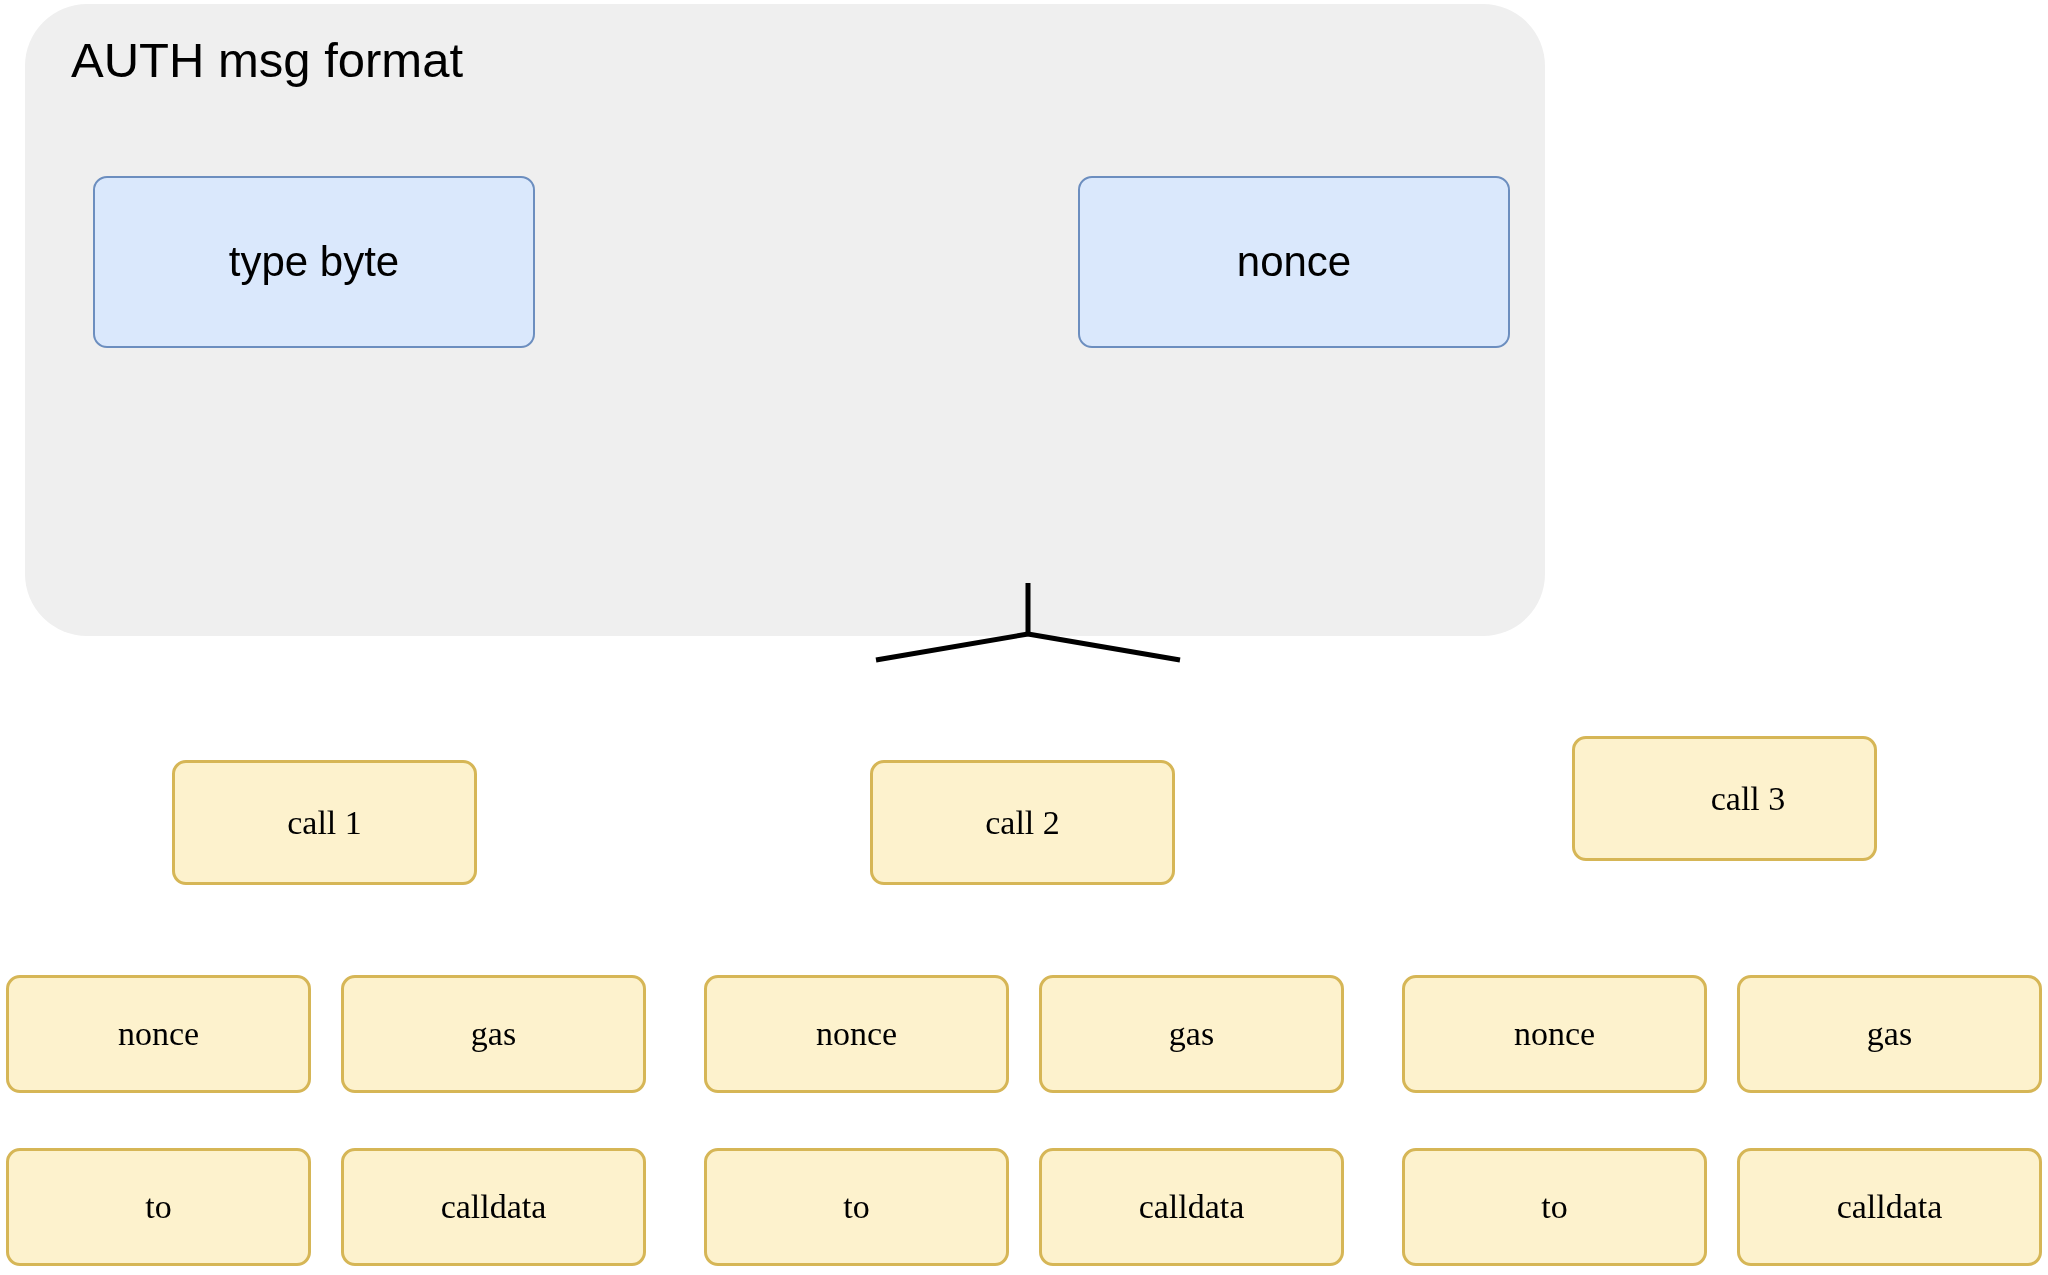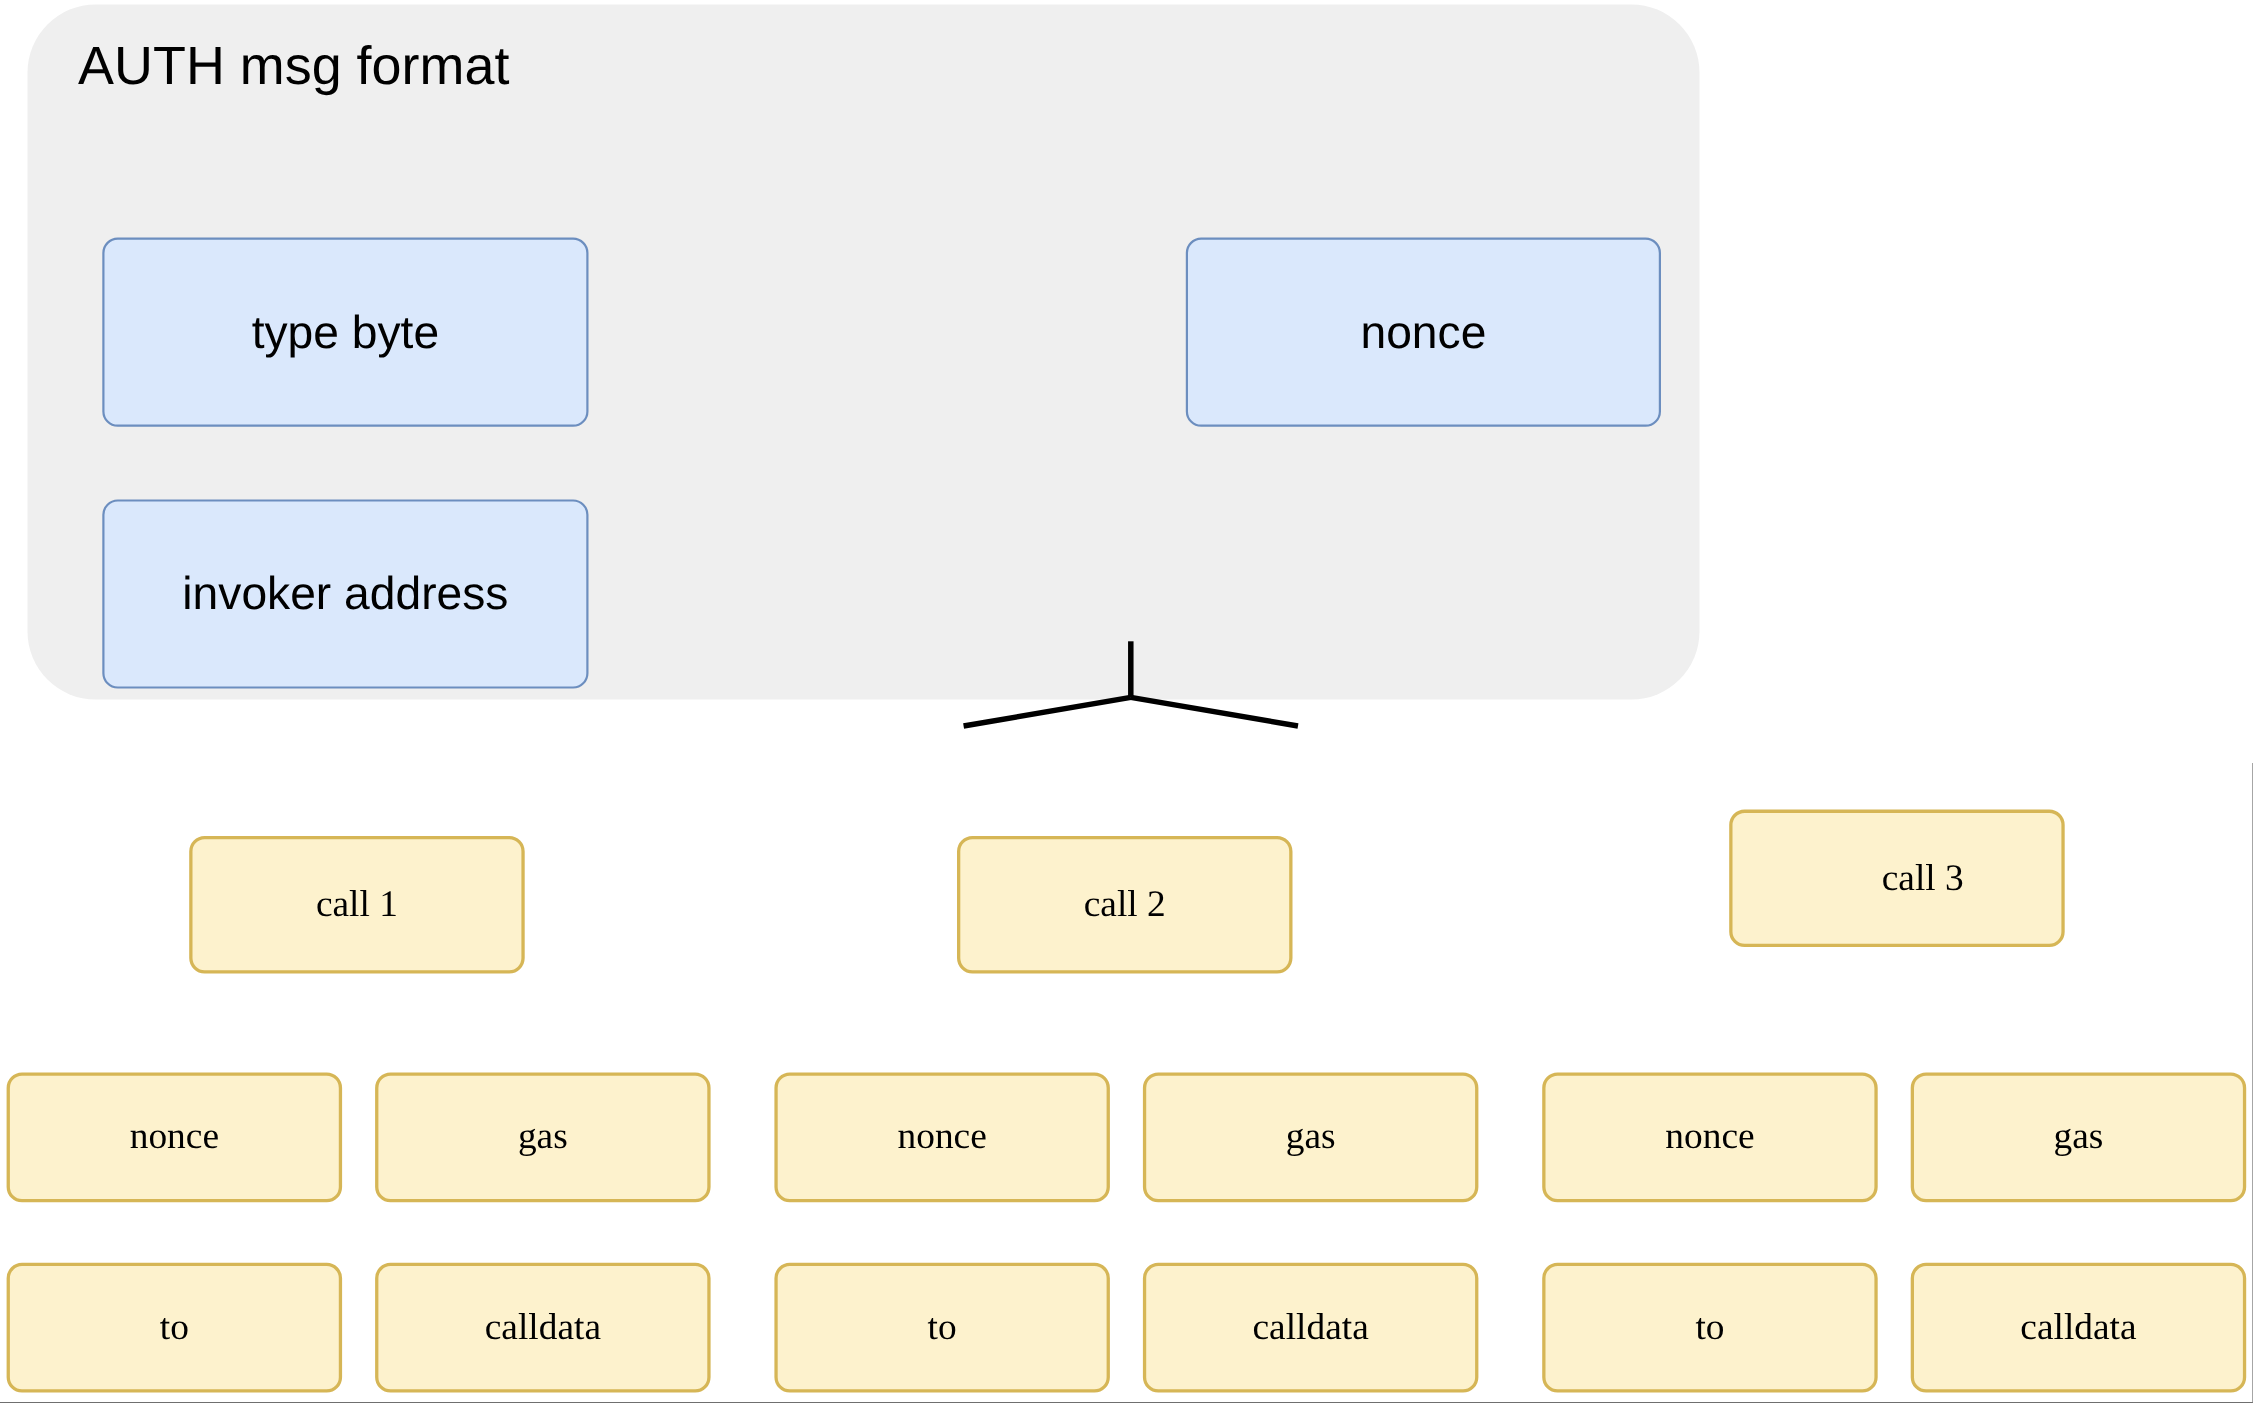--- a/index.html
+++ b/index.html
@@ -45,21 +45,20 @@
     box-sizing: border-box;
     display: flex;
     align-items: center;
     justify-content: center;
     border-radius: 14px;
     font-family: "Liberation Sans", sans-serif;
     font-size: 42px;
     color: #000000;
     text-align: center;
     white-space: nowrap;
-    margin-top: 40px;
   }
   .field-box.blue {
     background: #dae8fc;
     border: 2px solid #6c8ebf;
   }
   .field-box.green {
     background: #d5e8d4;
     border: 2px solid #82b366;
   }
 
@@ -93,21 +92,20 @@
 </head>
 <body>
 
 <div id="stage">
 
   <div id="auth-panel">
     <div id="auth-title">AUTH msg format</div>
 
   <div class="field-box blue" style="left: 68px; top: 172px; width: 442px; height: 172px;">type byte</div>
       <div class="field-box blue" style="left: 1053px; top: 172px; width: 432px; height: 172px;">nonce</div>
-      <div class="field-box blue" style="left: 68px; top: 410px; width: 442px; height: 172px;">invoker address</div>
     </div>
 
   <svg id="connector" viewBox="0 0 2048 1275" xmlns="http://www.w3.org/2000/svg">
     <g fill="none" stroke="#000000" stroke-width="5" stroke-linecap="butt" stroke-linejoin="miter">
 
       <path d="M 1028 583 L 1028 634"></path>
 
       <path d="M 1028 634 L 876 660"></path>
 
       <path d="M 1028 634 L 1180 660"></path>

